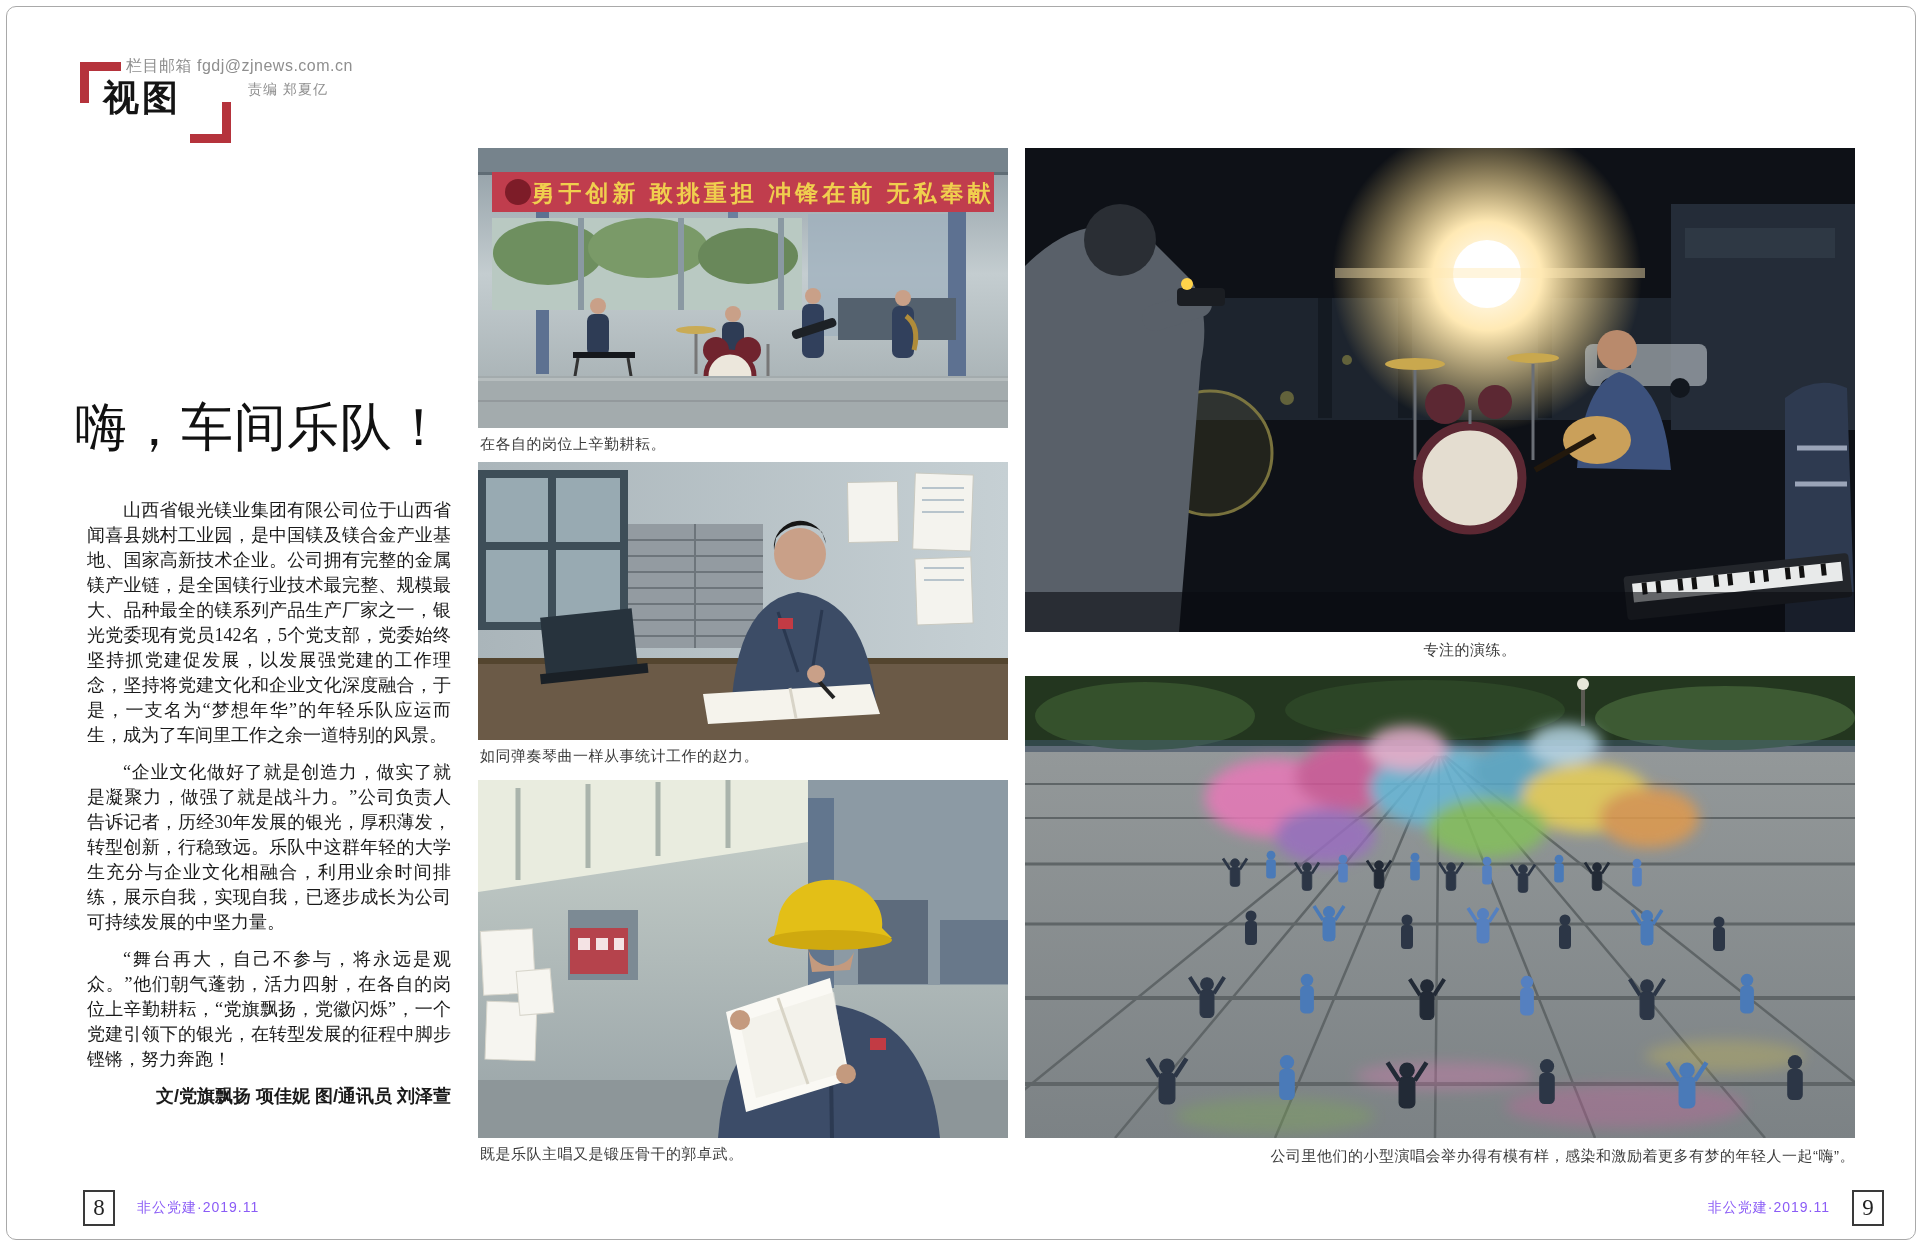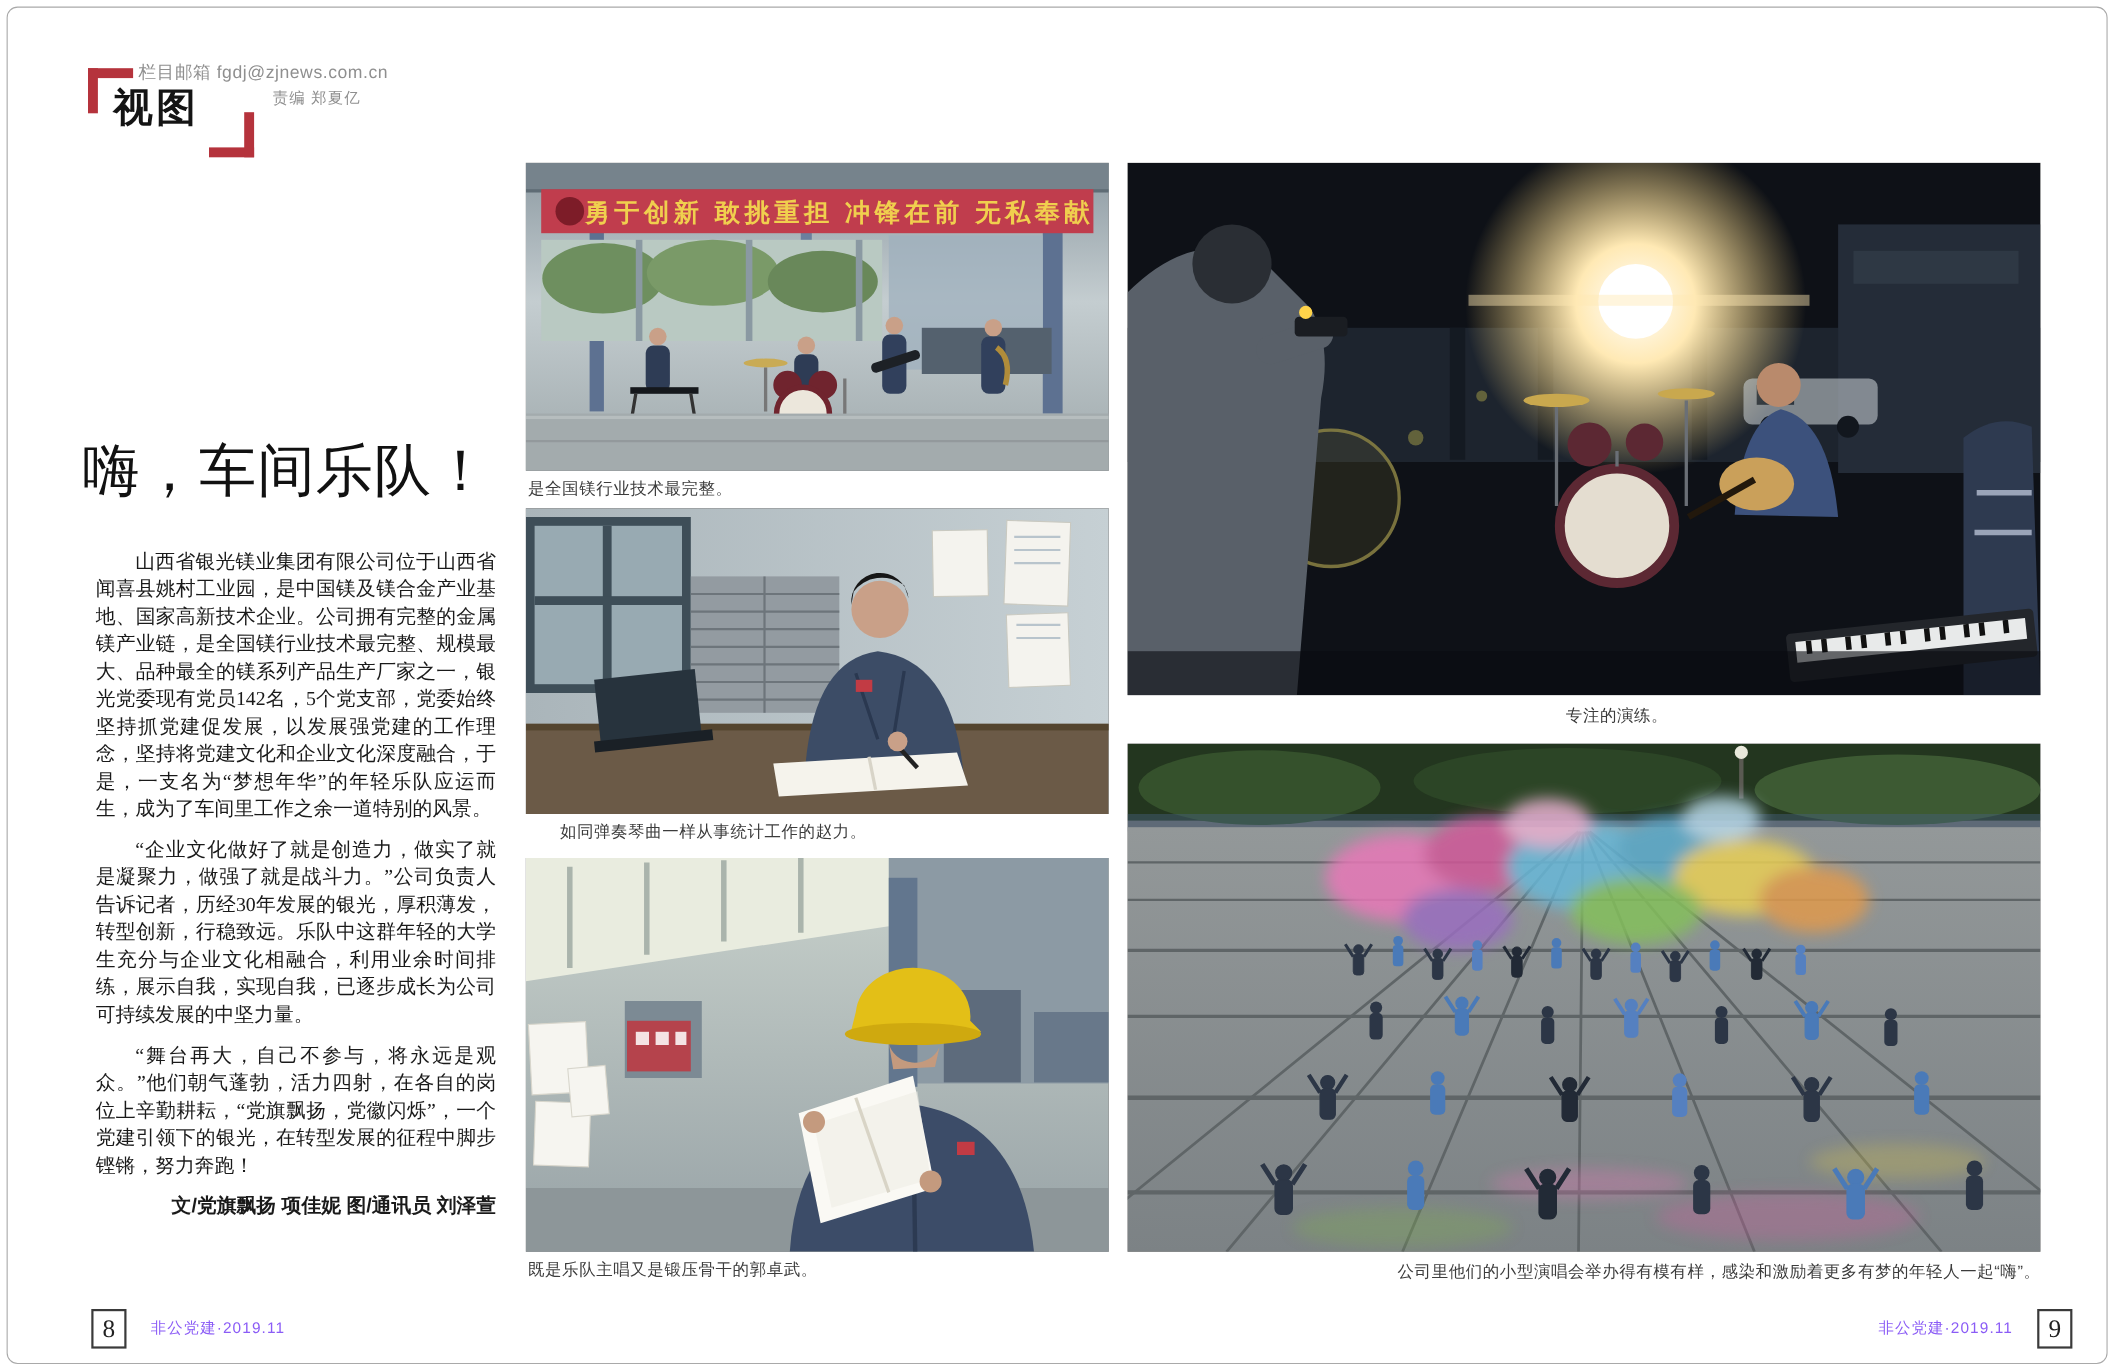--- a/index.html
+++ b/index.html
@@ -31,21 +31,21 @@
   .photo{position:absolute;overflow:hidden;background:#737373;}
   .photo svg{display:block;width:100%;height:100%;}
   .ph-a{left:478px;top:148px;width:530px;height:280px;}
   .ph-b{left:478px;top:462px;width:530px;height:278px;}
   .ph-c{left:478px;top:780px;width:530px;height:358px;}
   .ph-d{left:1025px;top:148px;width:830px;height:484px;}
   .ph-e{left:1025px;top:676px;width:830px;height:462px;}
 
   .caption{position:absolute;font-size:15px;color:#3c3c3c;letter-spacing:.5px;}
   .cap-a{left:480px;top:435px;}
-  .cap-b{left:480px;top:747px;margin-left:29px;}
+  .cap-b{left:480px;top:747px;}
   .cap-c{left:480px;top:1145px;}
   .cap-d{left:1055px;top:641px;width:830px;text-align:center;}
   .cap-e{left:1025px;top:1147px;width:830px;text-align:right;}
 
   
   .footer-left{position:absolute;left:83px;top:1190px;display:flex;align-items:center;gap:22px;}
   .footer-right{position:absolute;right:38px;top:1190px;display:flex;align-items:center;gap:22px;}
   .pagenum-box{width:28px;height:32px;border:2px solid #3a3a3a;display:flex;align-items:center;justify-content:center;
                font-family:"Liberation Serif","DejaVu Serif",serif;font-size:23px;color:#222;background:#fff;}
   .journal{font-size:14px;color:#8b5cf6;letter-spacing:1px;}
@@ -112,21 +112,21 @@
       <rect x="324" y="156" width="22" height="54" rx="7" fill="#31405c"></rect>
       <rect x="313" y="176" width="46" height="9" rx="4" fill="#1d2126" transform="rotate(-18 336 180)"></rect>
       <circle cx="425" cy="150" r="8" fill="#c9a088"></circle>
       <rect x="414" y="158" width="22" height="52" rx="7" fill="#31405c"></rect>
       <path d="M428 168 q14 10 8 34" stroke="#b08c3a" stroke-width="5" fill="none"></path>
       <rect y="228" width="530" height="52" fill="#a3abad"></rect>
       <rect y="230" width="530" height="3" fill="#c3c9c9" opacity="0.6"></rect>
       <rect y="252" width="530" height="2" fill="#8b9294" opacity="0.7"></rect>
     </svg>
   </div>
-  <div class="caption cap-a">是全国镁行业技术最完整。</div>
+  <div class="caption cap-a">在各自的岗位上辛勤耕耘。</div>
 
   <div class="photo ph-b">
     <svg viewBox="0 0 530 278" preserveAspectRatio="none">
       <defs>
         <linearGradient id="gB" x1="0" y1="0" x2="1" y2="0">
           <stop offset="0" stop-color="#aab5ba"></stop>
             <stop offset="1" stop-color="#c6d0d4"></stop>
         </linearGradient>
       </defs>
       <rect width="530" height="278" fill="url(#gB)"></rect>

